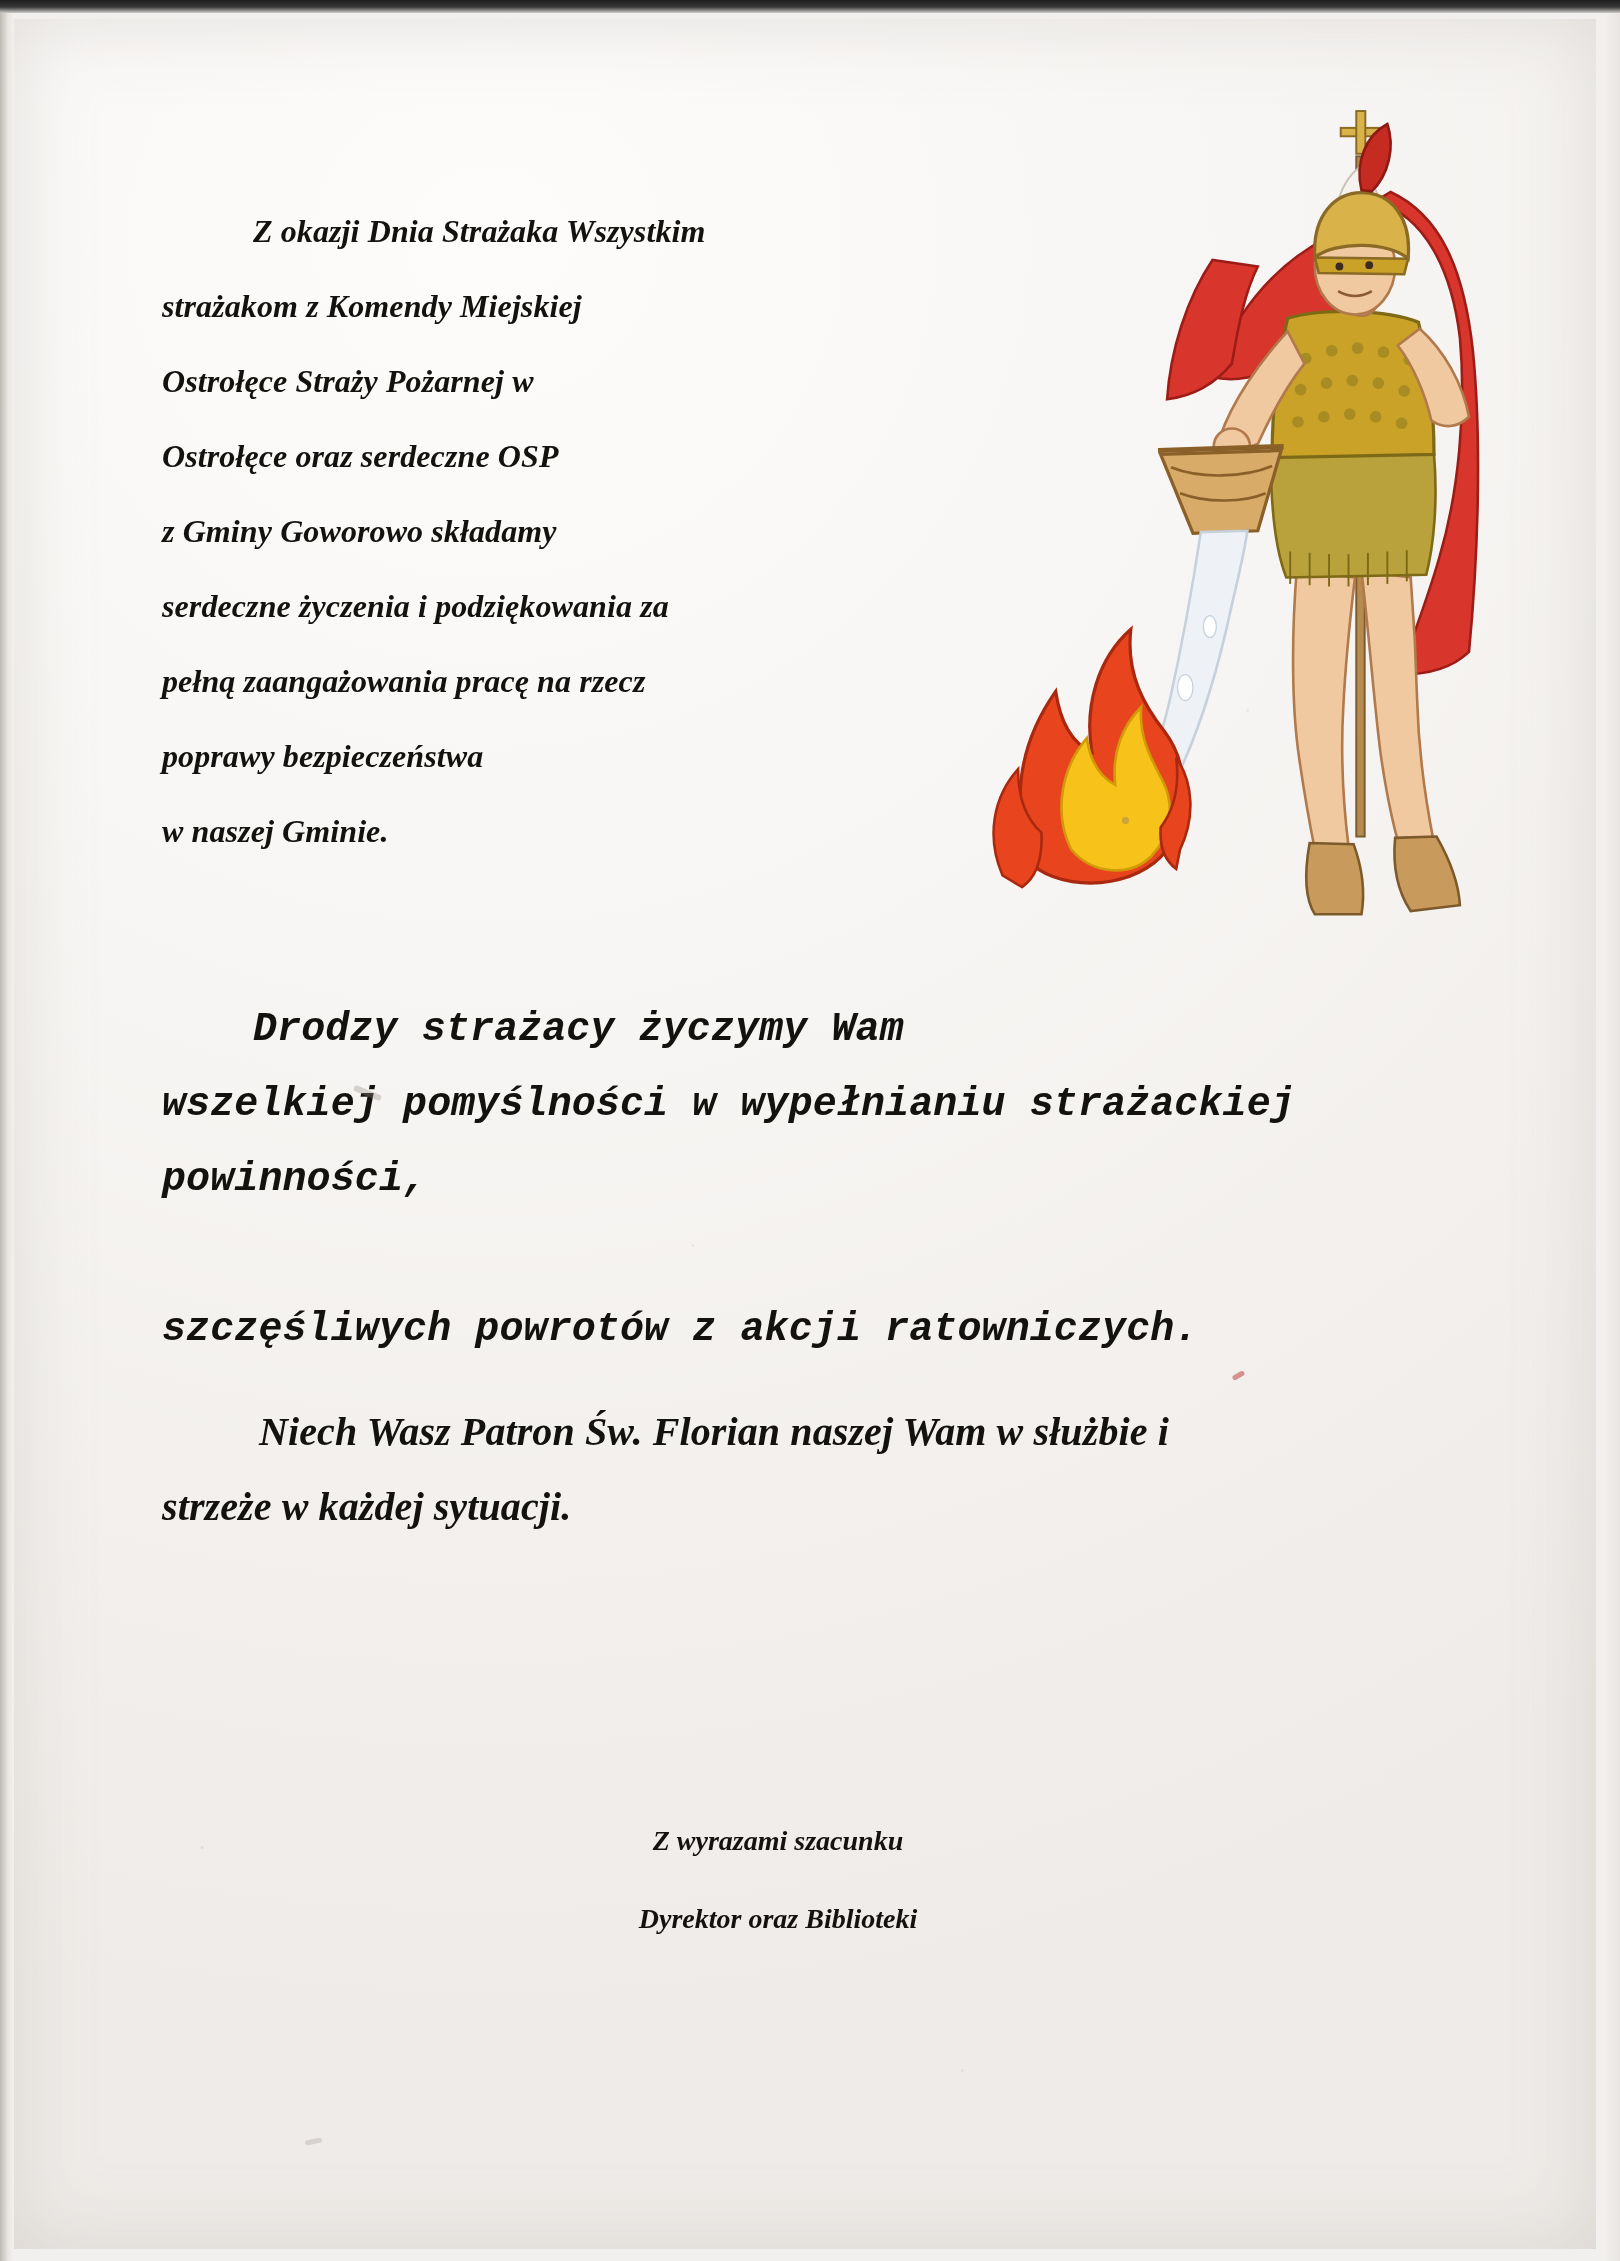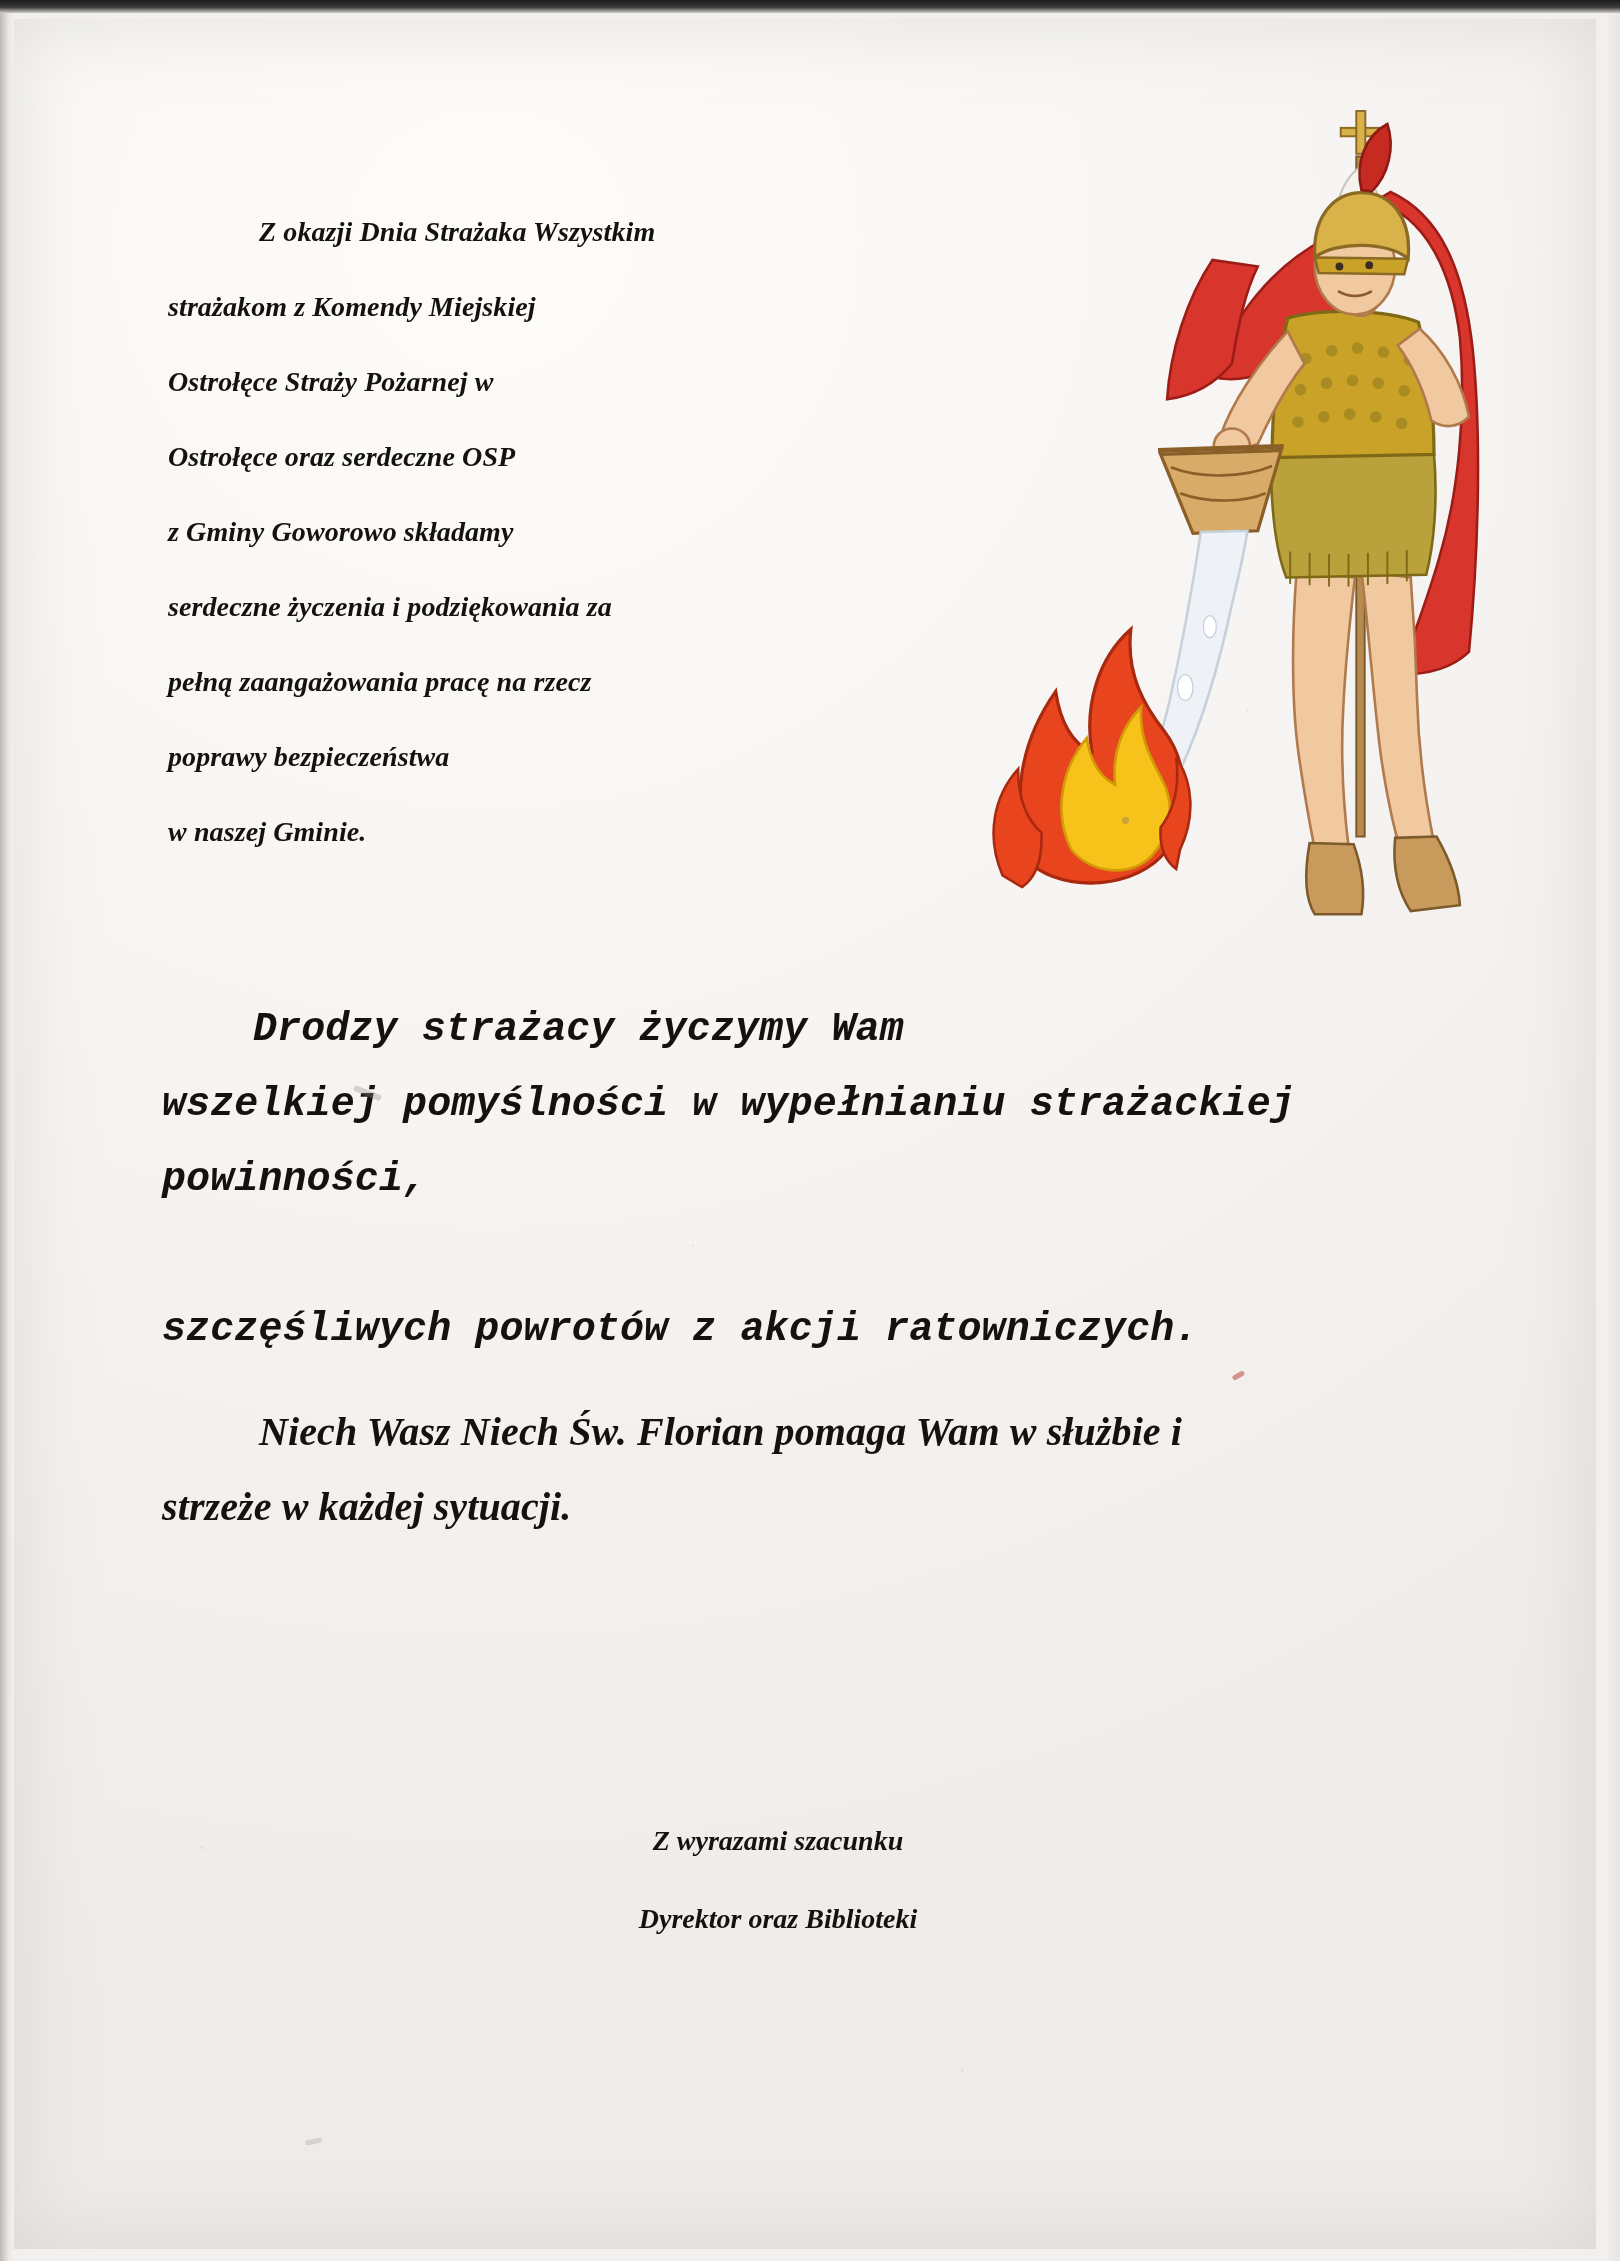--- a/index.html
+++ b/index.html
@@ -72,24 +72,24 @@
   .para {
     position: absolute;
     font-family: "Liberation Serif", serif;
     font-style: italic;
     font-weight: bold;
     color: #14120f;
     letter-spacing: 0.1px;
   }
 
   .p1 {
-    left: 168px;
+    left: 162px;
     top: 194px;
     width: 804px;
-    font-size: 28px;
+    font-size: 32px;
     line-height: 75px;
   }
   .p1 .indent { display:inline-block; width: 91px; }
 
   .p2 {
     left: 162px;
     top: 992px;
     width: 1271px;
     font-size: 40px;
     line-height: 75px;
@@ -169,21 +169,21 @@
   </div>
 
   <div class="para p2">
     <span class="indent"></span><span>Drodzy strażacy życzymy Wam</span><br>
     <span>wszelkiej pomyślności w wypełnianiu strażackiej powinności,</span><br>
     <br>
     <span>szczęśliwych powrotów z akcji ratowniczych.</span>
   </div>
 
   <div class="para p3">
-    <span class="indent"></span><span>Niech Wasz Niech Św. Florian pomaga Wam w służbie i</span><br>
+    <span class="indent"></span><span>Niech Wasz Patron Św. Florian naszej Wam w służbie i</span><br>
     <span>strzeże w każdej sytuacji.</span>
   </div>
 
   <div class="signature">
     <span class="sig-line">Z wyrazami szacunku</span>
     <span class="sig-line">Dyrektor oraz Biblioteki</span>
   </div>
 
   <div class="illustration">
     <svg viewBox="0 0 900 1400" xmlns="http://www.w3.org/2000/svg">

